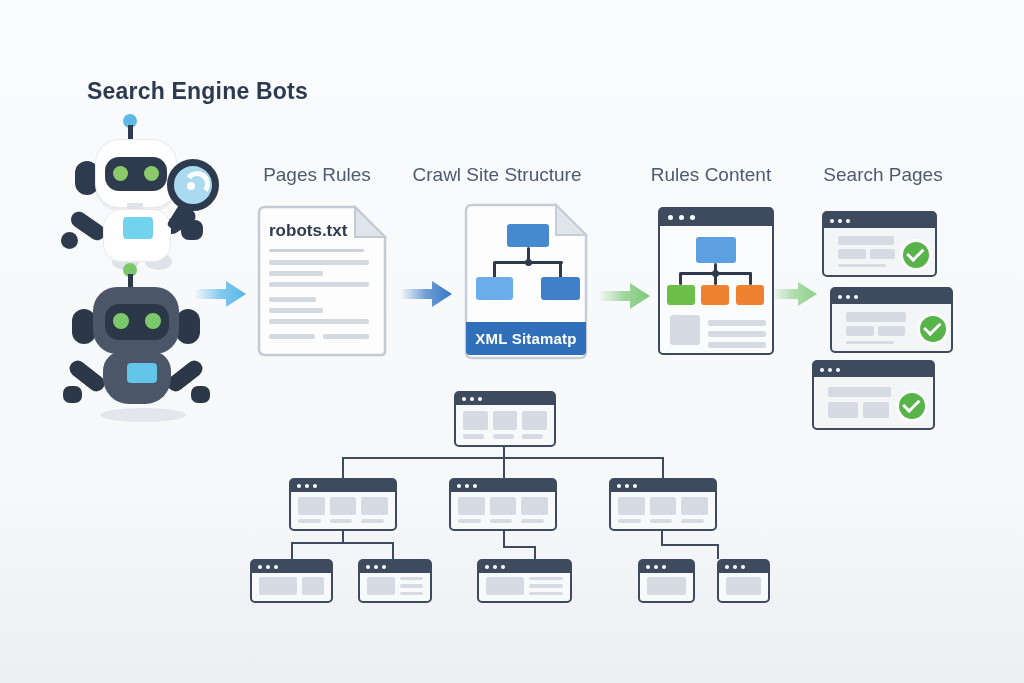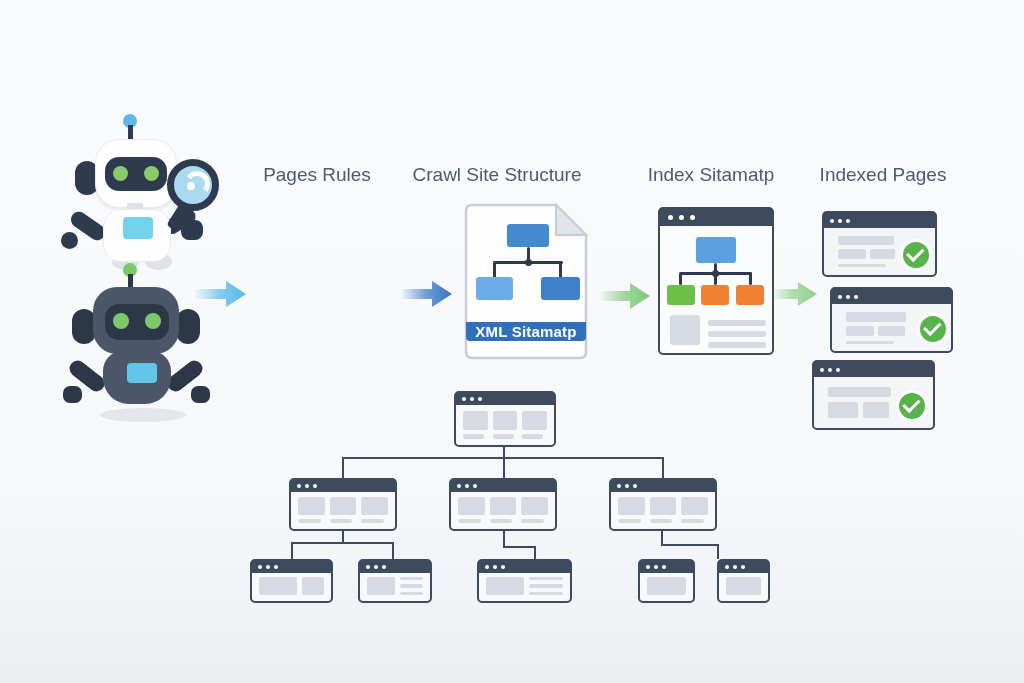--- a/index.html
+++ b/index.html
@@ -29,42 +29,43 @@
   
   .tl{position:absolute;background:#3e4a5d;}
   .mtl{position:absolute;background:#2e3a4c;border-radius:2px;}
   .jdot{position:absolute;width:7px;height:7px;border-radius:50%;background:#2e3a4c;}
   
   .doc{position:absolute;}
   .doc svg{position:absolute;left:0;top:0;}
   .doc-title{position:absolute;left:12px;top:16px;font-size:17px;font-weight:bold;color:#2f3c50;}
   .doc-line{position:absolute;height:5px;background:#d3d9e1;border-radius:2px;}
   .doc-divider{position:absolute;height:3px;background:#ccd3dc;border-radius:2px;}
-  .banner{position:absolute;left:2px;right:2px;top:119px;height:19px;background:#3070ba;border-radius:0 0 4px 4px;
+  .banner{position:absolute;left:2px;right:2px;top:119px;height:33px;background:#3070ba;border-radius:0 0 4px 4px;
           display:flex;align-items:center;justify-content:center;color:#fff;font-weight:bold;font-size:15px;letter-spacing:.2px;}
   .node{position:absolute;border-radius:3px;}
   
   .check{position:absolute;box-sizing:border-box;width:32px;height:32px;border-radius:50%;background:#57b34a;
          border:3px solid #fcfdfd;display:flex;align-items:center;justify-content:center;}
   .tick{width:13px;height:7px;border-left:3.5px solid #fff;border-bottom:3.5px solid #fff;
         transform:rotate(-45deg) translate(1px,-2px);}
   
   .rpart{position:absolute;}
   .round{border-radius:50%;}
 </style>
 </head>
 <body>
 
 <div id="stage">
 
+  <div class="title">Search Engine Bots</div>
 
   <div class="step-label" style="left:317px;">Pages Rules</div>
   <div class="step-label" style="left:497px;">Crawl Site Structure</div>
-  <div class="step-label" style="left:711px;">Index Sitamatp</div>
-  <div class="step-label" style="left:883px;">Indexed Pages</div>
+  <div class="step-label" style="left:711px;">Rules Content</div>
+  <div class="step-label" style="left:883px;">Search Pages</div>
 
   <div class="abs" style="left:55px;top:106px;width:175px;height:170px;">
     <div class="rpart round" style="left:68px;top:8px;width:14px;height:14px;background:#5fb9e6;"></div>
     <div class="rpart" style="left:73px;top:19px;width:5px;height:15px;background:#2e3b4e;"></div>
     <div class="rpart" style="left:20px;top:55px;width:24px;height:34px;background:#2e3b4e;border-radius:12px;"></div>
     <div class="rpart" style="left:40px;top:33px;width:80px;height:67px;background:#fefefe;border:1px solid #e7eaee;border-radius:24px;box-shadow:0 3px 0 rgba(40,55,75,.06);"></div>
     <div class="rpart" style="left:50px;top:51px;width:62px;height:34px;background:#2e3b4e;border-radius:14px;"></div>
     <div class="rpart round" style="left:58px;top:60px;width:15px;height:15px;background:#8cc96b;"></div>
     <div class="rpart round" style="left:89px;top:60px;width:15px;height:15px;background:#8cc96b;"></div>
     <div class="rpart" style="left:14px;top:112px;width:38px;height:16px;background:#2e3b4e;border-radius:8px;transform:rotate(35deg);"></div>
@@ -136,20 +137,36 @@
     <defs>
         <linearGradient id="g4" x1="0" y1="0" x2="1" y2="0">
       <stop offset="0" stop-color="#8ed08b" stop-opacity="0"></stop>
           <stop offset="0.5" stop-color="#8ed08b" stop-opacity="0.7"></stop>
           <stop offset="1" stop-color="#8ed08b"></stop>
     </linearGradient>
       </defs>
     <path d="M1 9 H29 V2 L48 14 L29 26 V19 H1 Z" fill="url(#g4)"></path>
   </svg>
 
+  <div class="doc" style="left:257px;top:205px;width:130px;height:152px;">
+    <svg width="130" height="152" viewBox="0 0 130 152">
+      <path d="M8 2 H98 L128 32 V146 Q128 150 124 150 H8 Q2 150 2 144 V8 Q2 2 8 2 Z" fill="#fdfdfe" stroke="#c2cad4" stroke-width="2.5"></path>
+      <path d="M98 2 V32 H128 Z" fill="#e0e5eb" stroke="#c2cad4" stroke-width="2"></path>
+    </svg>
+    <div class="doc-title">robots.txt</div>
+    <div class="doc-divider" style="left:12px;top:44px;width:95px;"></div>
+    <div class="doc-line" style="left:12px;top:55px;width:100px;"></div>
+    <div class="doc-line" style="left:12px;top:66px;width:54px;"></div>
+    <div class="doc-line" style="left:12px;top:77px;width:100px;"></div>
+    <div class="doc-line" style="left:12px;top:92px;width:47px;"></div>
+    <div class="doc-line" style="left:12px;top:103px;width:54px;"></div>
+    <div class="doc-line" style="left:12px;top:114px;width:100px;"></div>
+    <div class="doc-line" style="left:12px;top:129px;width:46px;"></div>
+    <div class="doc-line" style="left:66px;top:129px;width:46px;"></div>
+  </div>
 
   <div class="doc" style="left:464px;top:203px;width:124px;height:157px;">
     <svg width="124" height="157" viewBox="0 0 124 157">
       <path d="M8 2 H92 L122 32 V149 Q122 155 116 155 H8 Q2 155 2 149 V8 Q2 2 8 2 Z" fill="#fdfdfe" stroke="#c6cdd6" stroke-width="2.5"></path>
       <path d="M92 2 V32 H122 Z" fill="#e0e5eb" stroke="#c6cdd6" stroke-width="2"></path>
     </svg>
     <div class="node" style="left:43px;top:21px;width:42px;height:23px;background:#458ace;"></div>
     <div class="mtl" style="left:63px;top:44px;width:3px;height:16px;"></div>
     <div class="mtl" style="left:30px;top:58px;width:69px;height:3px;"></div>
     <div class="mtl" style="left:29px;top:58px;width:3px;height:17px;"></div>

